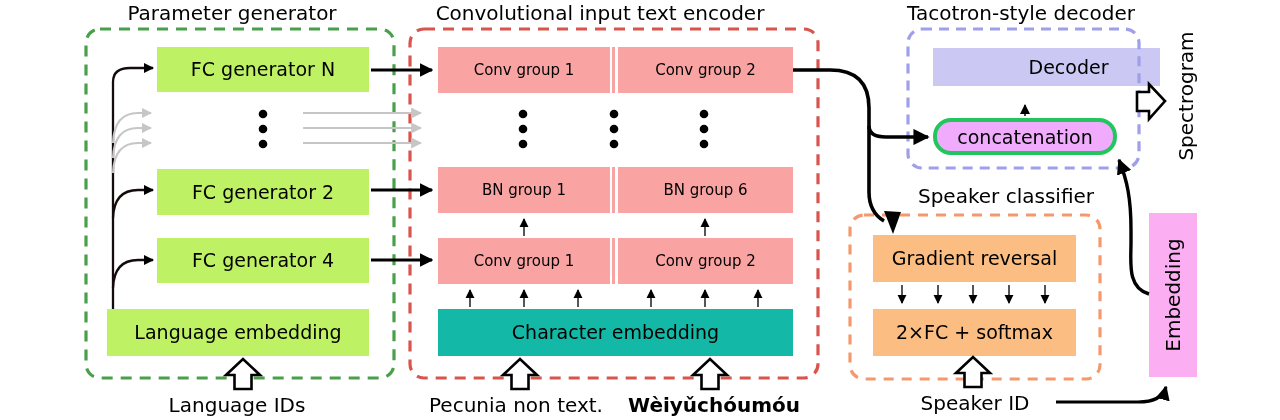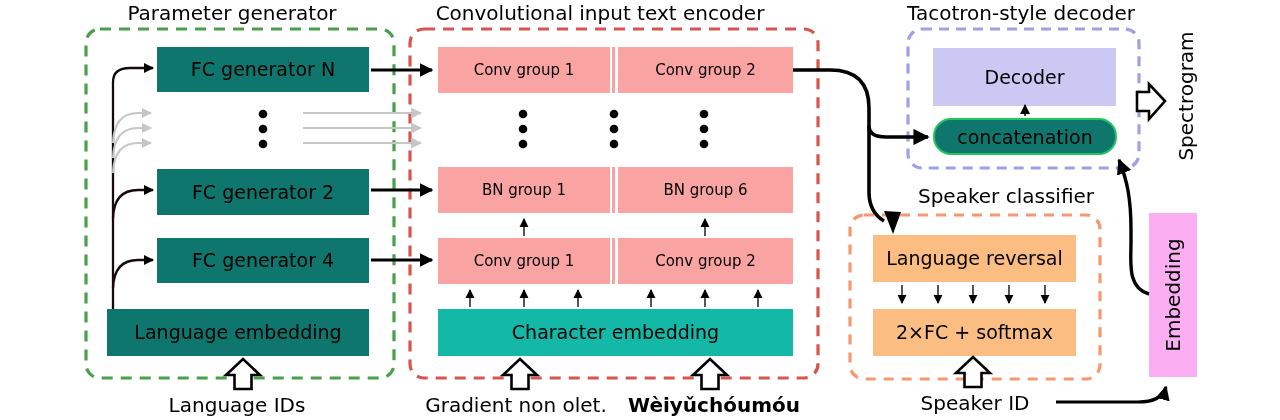--- a/index.html
+++ b/index.html
@@ -4,34 +4,34 @@
 <style>
   html,body{margin:0;padding:0;background:#ffffff;}
   .canvas{
     position:relative;width:1280px;height:420px;background:#ffffff;
     font-family:"DejaVu Sans","Liberation Sans",sans-serif;color:#000;overflow:hidden;
   }
   .box{
     position:absolute;display:flex;align-items:center;justify-content:center;
     font-size:19px;line-height:1.1;white-space:nowrap;
   }
-  .green{background:#0f766e;}
+  .green{background:#bef264;}
   .pink{background:#14b8a6;}
   .lav{background:#cbc8f3;}
   .orangebox{background:#fbbd81;}
   .magenta{background:#fcaef2;}
   .rowwrap{position:absolute;}
   .rowwrap .half{position:absolute;top:0;height:100%;display:flex;align-items:center;justify-content:center;font-size:15px;white-space:nowrap;background:#f9a3a3;}
   .rowwrap .sliver{position:absolute;top:0;height:100%;background:#f9a3a3;}
   .title{position:absolute;font-size:20px;white-space:nowrap;transform:translateX(-50%);}
   .blabel{position:absolute;font-size:20px;white-space:nowrap;transform:translateX(-50%);}
   .vtext{position:absolute;font-size:20px;white-space:nowrap;transform:translate(-50%,-50%) rotate(-90deg);}
   .concat{
     position:absolute;display:flex;align-items:center;justify-content:center;
-    background:#0f766e;border:2px solid #22c55e;border-radius:18px;font-size:19px;white-space:nowrap;box-sizing:border-box;text-align:right;
+    background:#f0abfc;border:4px solid #22c55e;border-radius:18px;font-size:19px;white-space:nowrap;box-sizing:border-box;text-align:right;
   }
   svg.overlay{position:absolute;left:0;top:0;z-index:3;pointer-events:none;}
   .layer{position:absolute;left:0;top:0;width:100%;height:100%;z-index:2;}
 </style>
 </head>
 <body>
 
 <div class="canvas">
 
   <div class="layer">
@@ -51,37 +51,37 @@
       <div class="sliver" style="left:174px;width:3px;"></div>
       <div class="half" style="left:180px;width:175px;">BN group 6</div>
     </div>
     <div class="rowwrap" style="left:438px;top:238px;width:355px;height:46px;">
       <div class="half" style="left:0;width:172px;">Conv group 1</div>
       <div class="sliver" style="left:174px;width:3px;"></div>
       <div class="half" style="left:180px;width:175px;">Conv group 2</div>
     </div>
     <div class="box pink" style="left:438px;top:309px;width:355px;height:47px;">Character embedding</div>
 
-    <div class="box lav" style="left:933px;top:48px;width:183px;height:58px;">Decoder</div>
+    <div class="box lav" style="left:933px;top:48px;width:183px;height:38px;padding-left:44px;">Decoder</div>
     <div class="concat" style="left:933px;top:118px;width:184px;height:37px;">concatenation</div>
 
-    <div class="box orangebox" style="left:873px;top:235px;width:203px;height:47px;">Language reversal</div>
+    <div class="box orangebox" style="left:873px;top:235px;width:203px;height:47px;">Gradient reversal</div>
     <div class="box orangebox" style="left:873px;top:309px;width:203px;height:47px;">2×FC + softmax</div>
 
     <div class="box magenta" style="left:1149px;top:213px;width:48px;height:164px;"></div>
     <div class="vtext" style="left:1173px;top:295px;">Embedding</div>
 
     <div class="title" style="left:232px;top:1px;">Parameter generator</div>
     <div class="title" style="left:600px;top:1px;">Convolutional input text encoder</div>
     <div class="title" style="left:1021px;top:1px;">Tacotron-style decoder</div>
     <div class="title" style="left:1006px;top:184px;">Speaker classifier</div>
     <div class="vtext" style="left:1186px;top:96px;">Spectrogram</div>
 
     <div class="blabel" style="left:237px;top:393px;">Language IDs</div>
-    <div class="blabel" style="left:516px;top:393px;">Gradient non olet.</div>
+    <div class="blabel" style="left:516px;top:393px;">Pecunia non text.</div>
     <div class="blabel" style="left:714px;top:393px;font-weight:bold;">Wèiyǔchóumóu</div>
     <div class="blabel" style="left:975px;top:391px;">Speaker ID</div>
   </div>
 
   <svg class="overlay" width="1280" height="420" viewBox="0 0 1280 420">
     <defs>
       <marker id="ab" viewBox="0 0 10 10" refX="9" refY="5" markerWidth="4.5" markerHeight="4.5" orient="auto-start-reverse">
         <path d="M0,0 L10,5 L0,10 z" fill="#000"></path>
       </marker>
       <marker id="as" viewBox="0 0 10 10" refX="9" refY="5" markerWidth="6.5" markerHeight="6.5" orient="auto-start-reverse">

